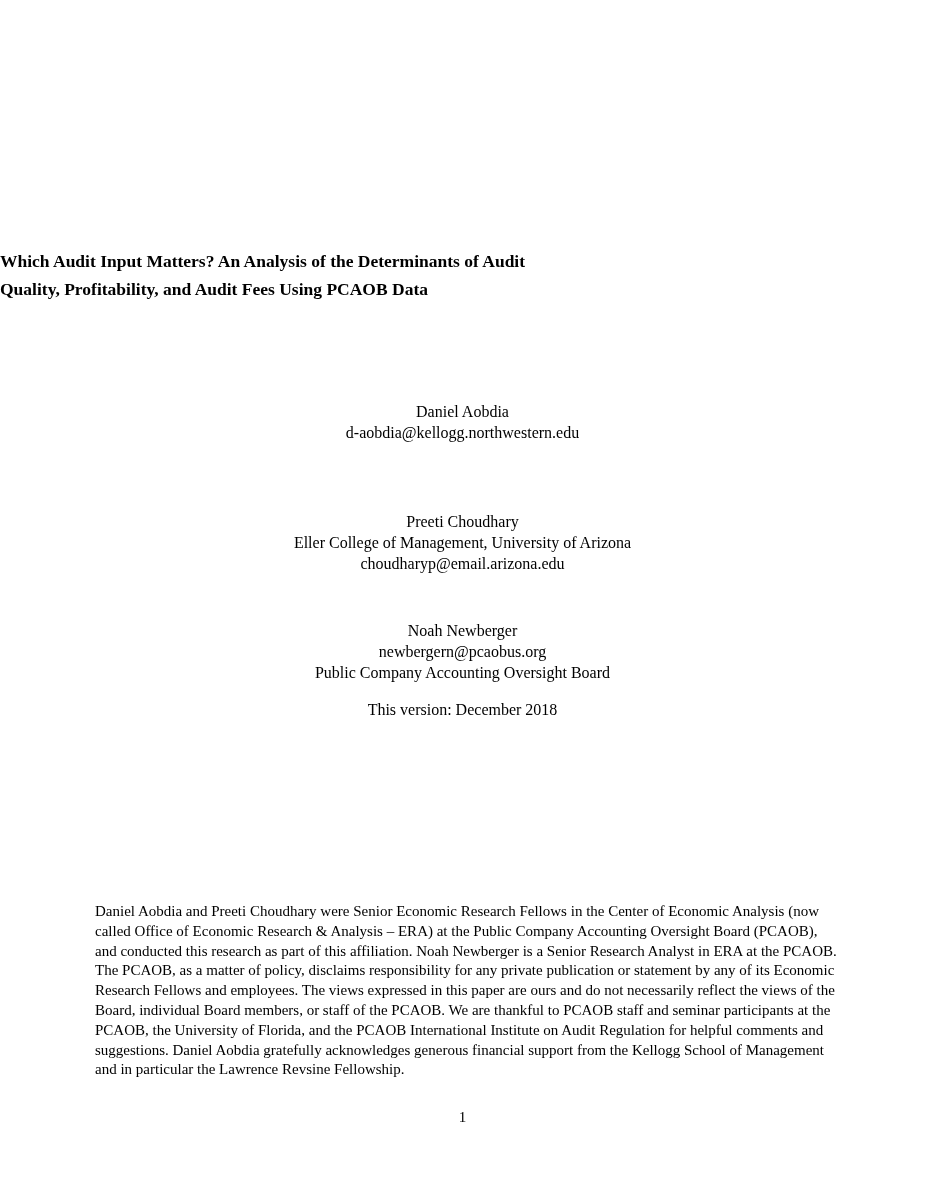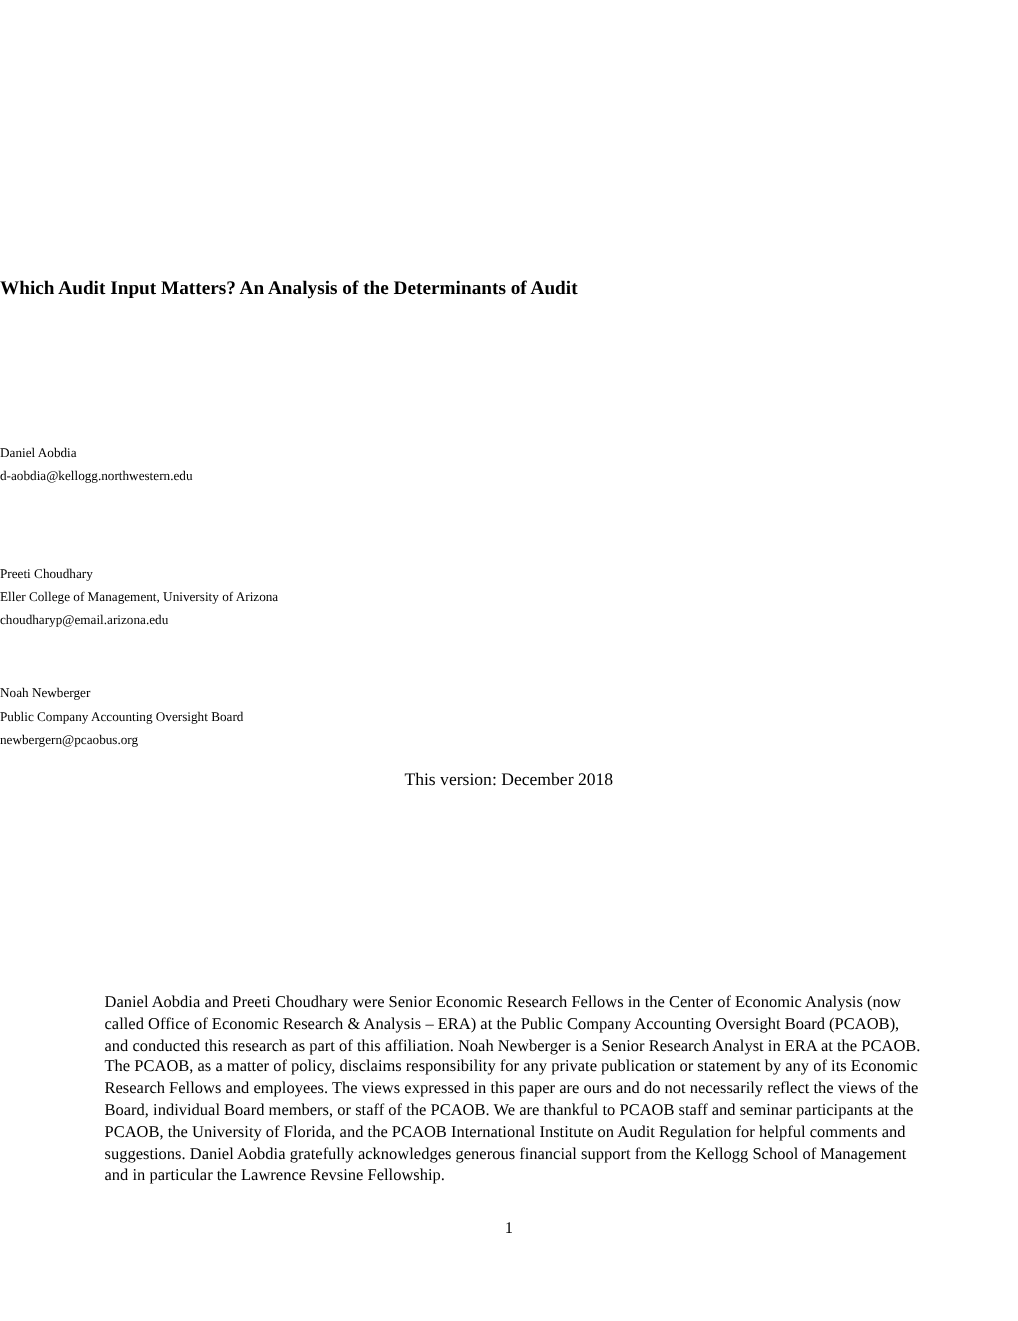--- a/index.html
+++ b/index.html
@@ -23,22 +23,22 @@
     width: 925px;
     text-align: left;
     font-weight: bold;
     font-size: 17.5px;
     line-height: 28px;
   }
   .author-block {
     position: absolute;
     left: 0;
     width: 925px;
-    text-align: left;
-    font-size: 12px;
+    text-align: center;
+    font-size: 16px;
     line-height: 21px;
   }
   .author-0 { top: 401px; }
   .author-1 { top: 511px; }
   .author-2 { top: 620px; }
   .version-line {
     position: absolute;
     top: 701px;
     left: 0;
     width: 925px;
@@ -63,37 +63,38 @@
     font-size: 15px;
   }
 </style>
 </head>
 <body>
 
 <div class="page">
 
   <div class="title-block">
     <div>Which Audit Input Matters? An Analysis of the Determinants of Audit</div>
+    <div>Quality, Profitability, and Audit Fees Using PCAOB Data</div>
   </div>
 
   <div class="author-block author-0">
     <div>Daniel Aobdia</div>
     <div>d-aobdia@kellogg.northwestern.edu</div>
   </div>
 
   <div class="author-block author-1">
     <div>Preeti Choudhary</div>
     <div>Eller College of Management, University of Arizona</div>
     <div>choudharyp@email.arizona.edu</div>
   </div>
 
   <div class="author-block author-2">
     <div>Noah Newberger</div>
+    <div>newbergern@pcaobus.org</div>
     <div>Public Company Accounting Oversight Board</div>
-    <div>newbergern@pcaobus.org</div>
   </div>
 
   <div class="version-line">This version: December 2018</div>
 
   <div class="footnote">Daniel Aobdia and Preeti Choudhary were Senior Economic Research Fellows in the Center of Economic Analysis (now called Office of Economic Research &amp; Analysis – ERA) at the Public Company Accounting Oversight Board (PCAOB), and conducted this research as part of this affiliation. Noah Newberger is a Senior Research Analyst in ERA at the PCAOB. The PCAOB, as a matter of policy, disclaims responsibility for any private publication or statement by any of its Economic Research Fellows and employees. The views expressed in this paper are ours and do not necessarily reflect the views of the Board, individual Board members, or staff of the PCAOB. We are thankful to PCAOB staff and seminar participants at the PCAOB, the University of Florida, and the PCAOB International Institute on Audit Regulation for helpful comments and suggestions. Daniel Aobdia gratefully acknowledges generous financial support from the Kellogg School of Management and in particular the Lawrence Revsine Fellowship.</div>
 
   <div class="page-number">1</div>
 
 </div>
 

